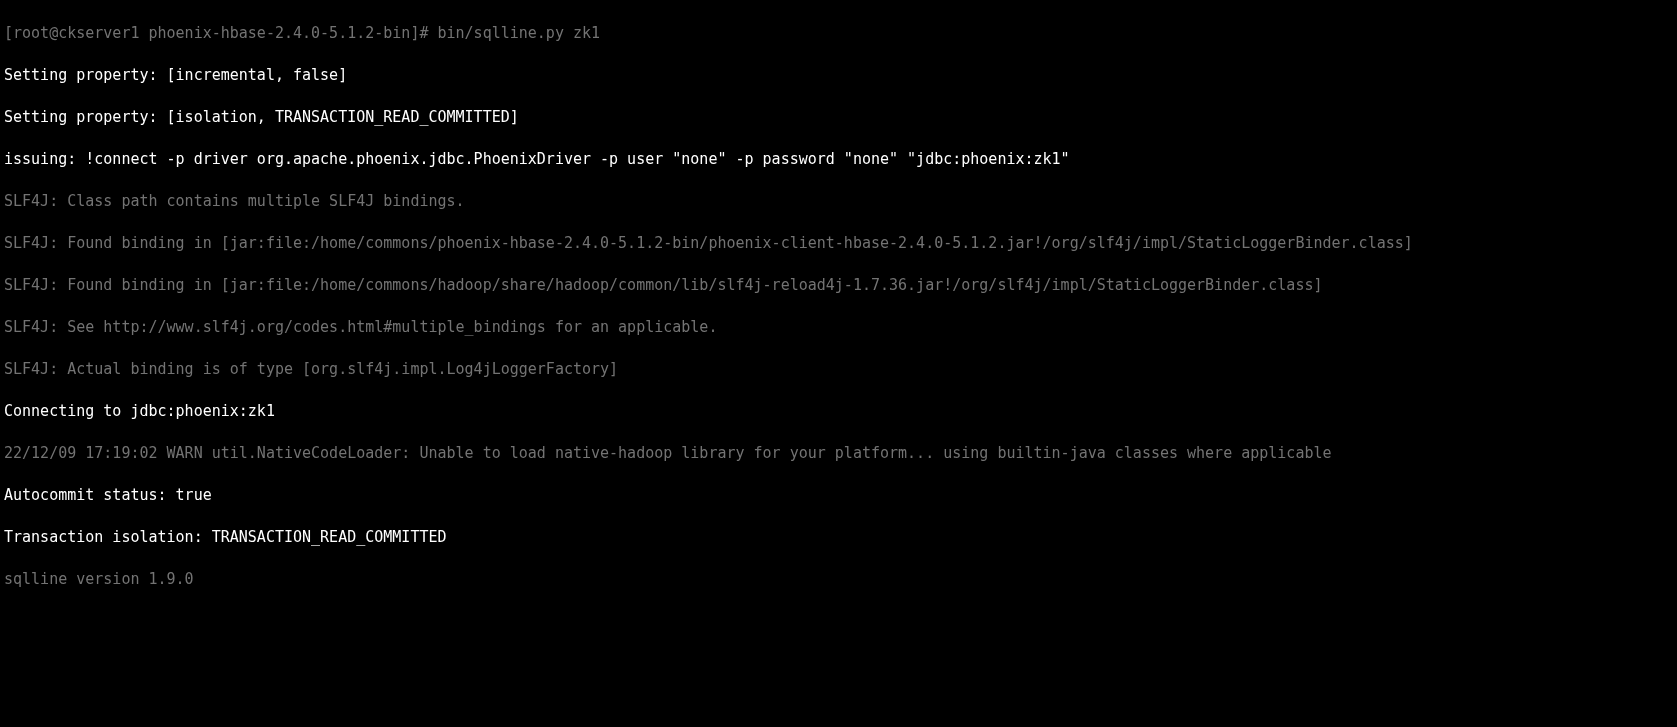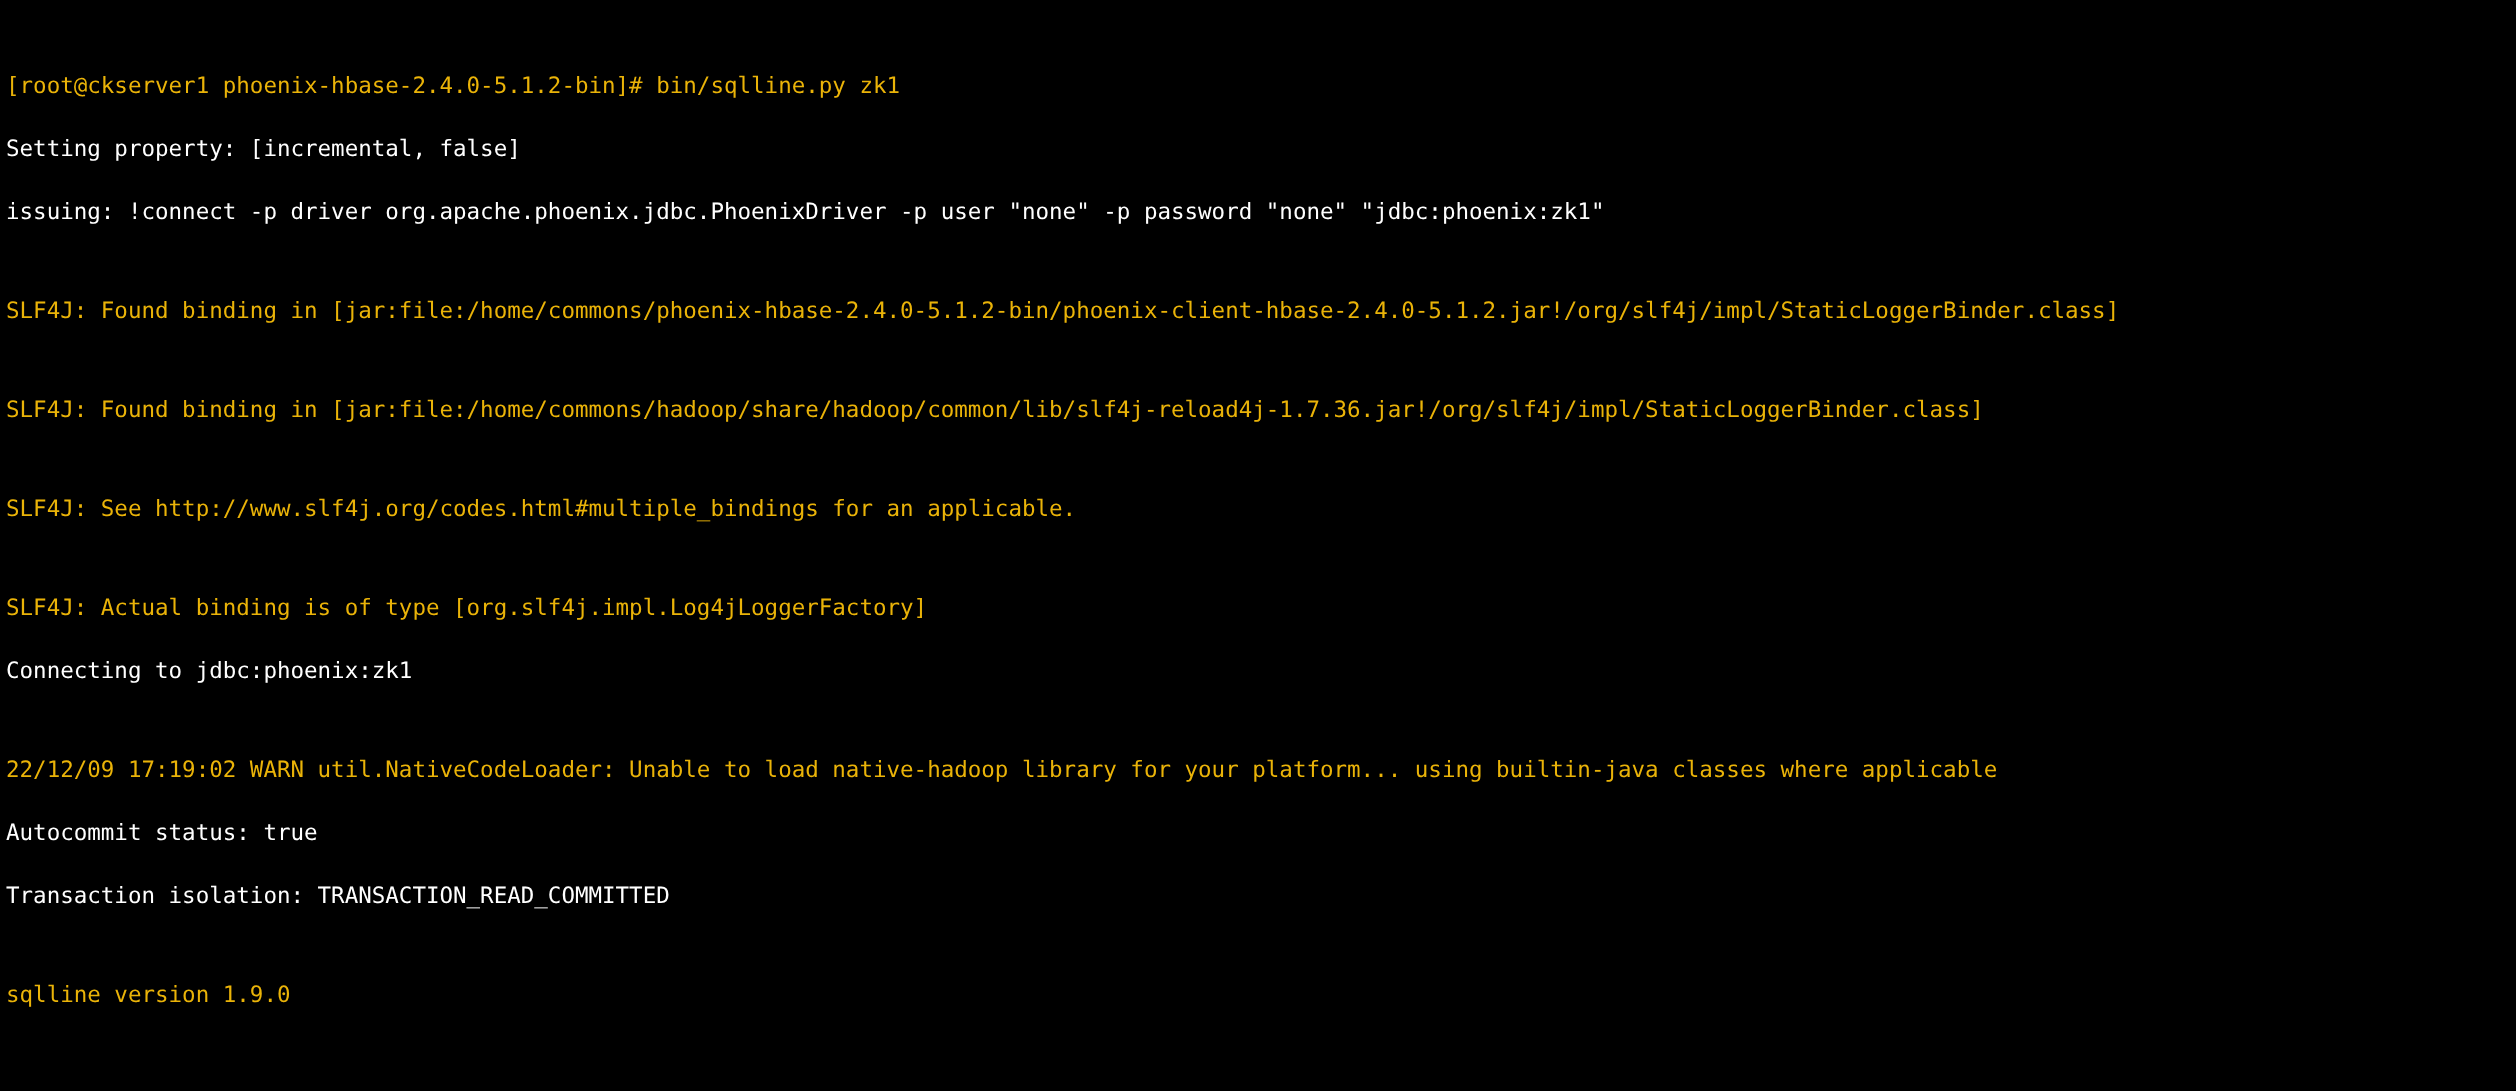--- a/index.html
+++ b/index.html
@@ -11,29 +11,31 @@
     font-size: 15px;
     line-height: 21px;
     width: 1677px;
   }
   .term {
     padding: 2px 4px;
     white-space: pre;
     letter-spacing: 0px;
   }
   .cyan  { color: #ffffff; }
-  .white { color: #eab308; margin-top: 24px; }
+  .white { color: #737373; }
 </style>
 </head>
 <body>
 
 <div class="term">
 <div class="white">[root@ckserver1 phoenix-hbase-2.4.0-5.1.2-bin]# bin/sqlline.py zk1</div>
 <div class="cyan">Setting property: [incremental, false]</div>
+<div class="cyan">Setting property: [isolation, TRANSACTION_READ_COMMITTED]</div>
 <div class="cyan">issuing: !connect -p driver org.apache.phoenix.jdbc.PhoenixDriver -p user "none" -p password "none" "jdbc:phoenix:zk1"</div>
+<div class="white">SLF4J: Class path contains multiple SLF4J bindings.</div>
 <div class="white">SLF4J: Found binding in [jar:file:/home/commons/phoenix-hbase-2.4.0-5.1.2-bin/phoenix-client-hbase-2.4.0-5.1.2.jar!/org/slf4j/impl/StaticLoggerBinder.class]</div>
 <div class="white">SLF4J: Found binding in [jar:file:/home/commons/hadoop/share/hadoop/common/lib/slf4j-reload4j-1.7.36.jar!/org/slf4j/impl/StaticLoggerBinder.class]</div>
 <div class="white">SLF4J: See http://www.slf4j.org/codes.html#multiple_bindings for an applicable.</div>
 <div class="white">SLF4J: Actual binding is of type [org.slf4j.impl.Log4jLoggerFactory]</div>
 <div class="cyan">Connecting to jdbc:phoenix:zk1</div>
 <div class="white">22/12/09 17:19:02 WARN util.NativeCodeLoader: Unable to load native-hadoop library for your platform... using builtin-java classes where applicable</div>
 <div class="cyan">Autocommit status: true</div>
 <div class="cyan">Transaction isolation: TRANSACTION_READ_COMMITTED</div>
 <div class="white">sqlline version 1.9.0</div>
 

